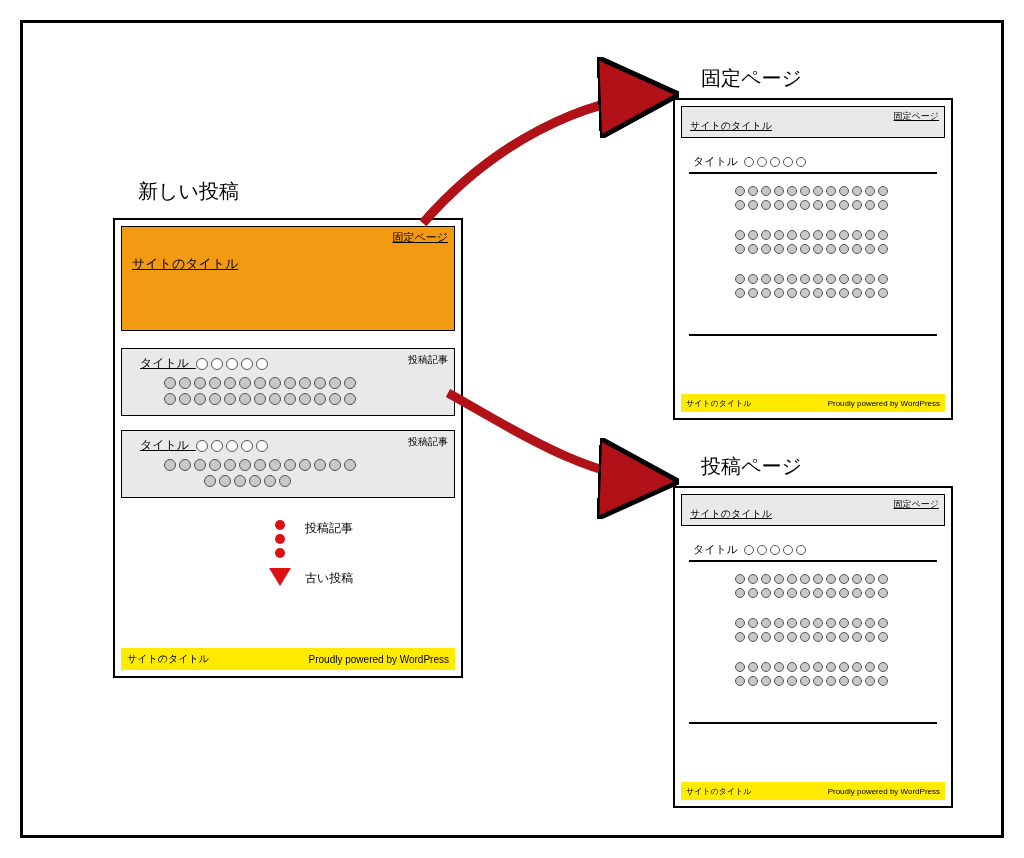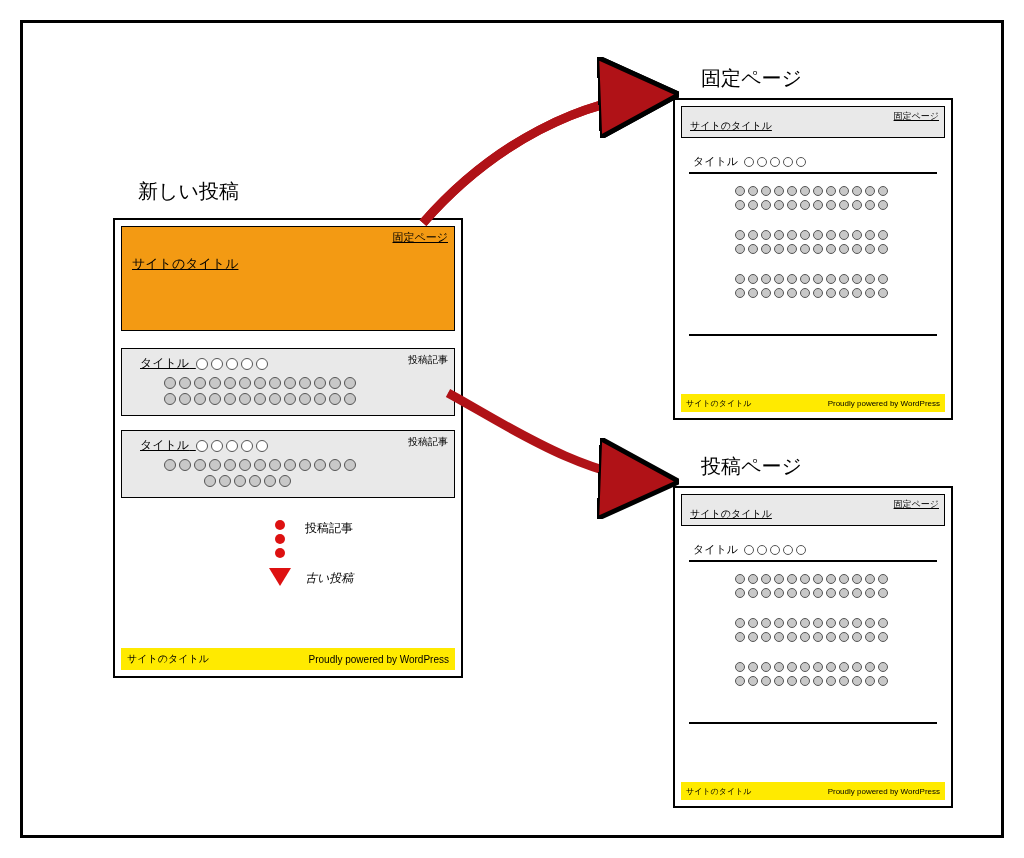--- a/index.html
+++ b/index.html
@@ -233,21 +233,21 @@
       </div>
     </div>
 
     <div style="position:absolute; left:160px; top:300px; display:flex; flex-direction:column; gap:4px; align-items:center;">
       <span class="dot sm red"></span>
       <span class="dot sm red"></span>
       <span class="dot sm red"></span>
     </div>
     <div class="red-tri" style="left:154px; top:348px;"></div>
     <div class="flow-label" style="left:190px; top:300px;">投稿記事</div>
-    <div class="flow-label" style="left:190px; top:350px;font-style:italic;">古い投稿</div>
+    <div class="flow-label" style="left:190px; top:350px;">古い投稿</div>
 
     <div class="top-footer">
       <span>サイトのタイトル</span>
       <span>Proudly powered by WordPress</span>
     </div>
   </div>
 
   <div class="mini-mock" style="left:650px; top:75px;">
     <div class="mini-header">
       <span class="nav">固定ページ</span>

